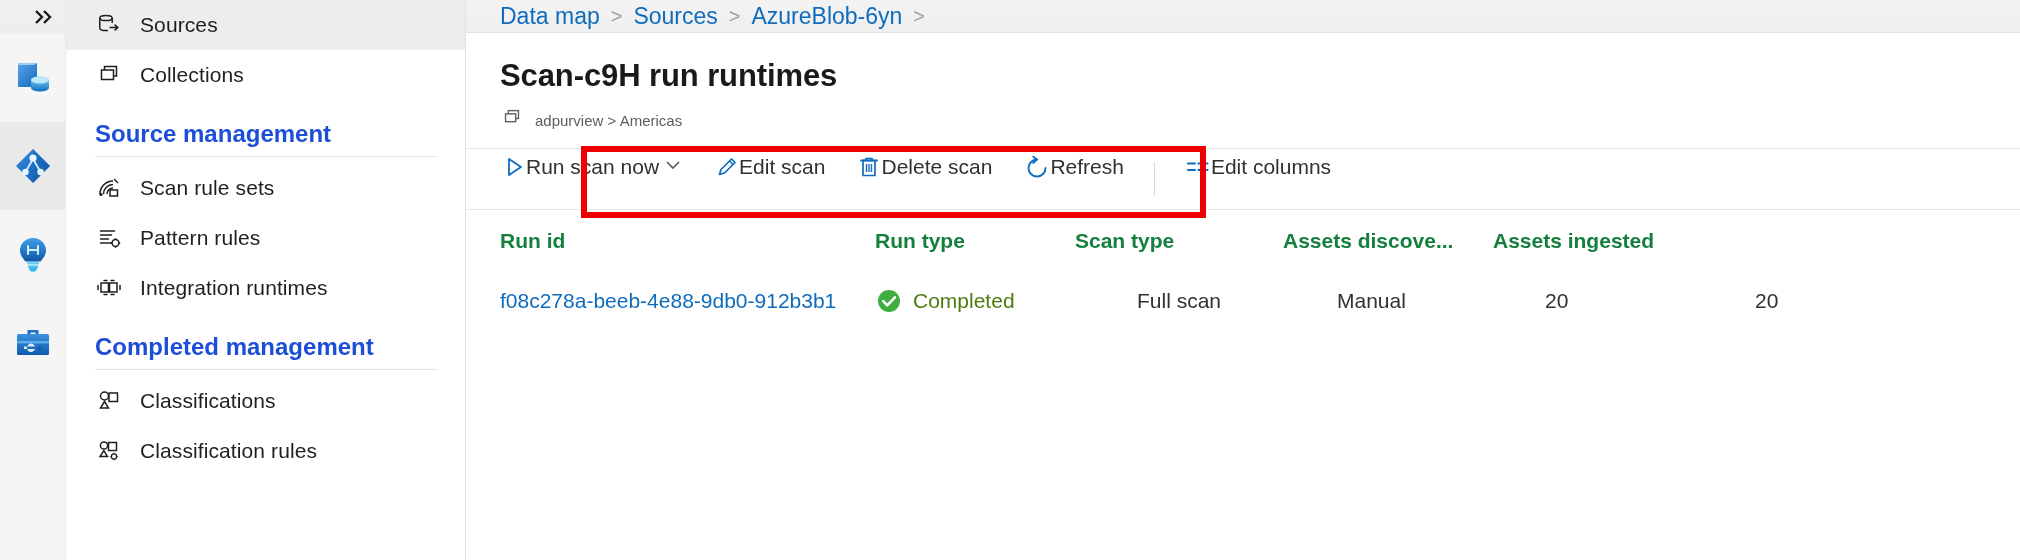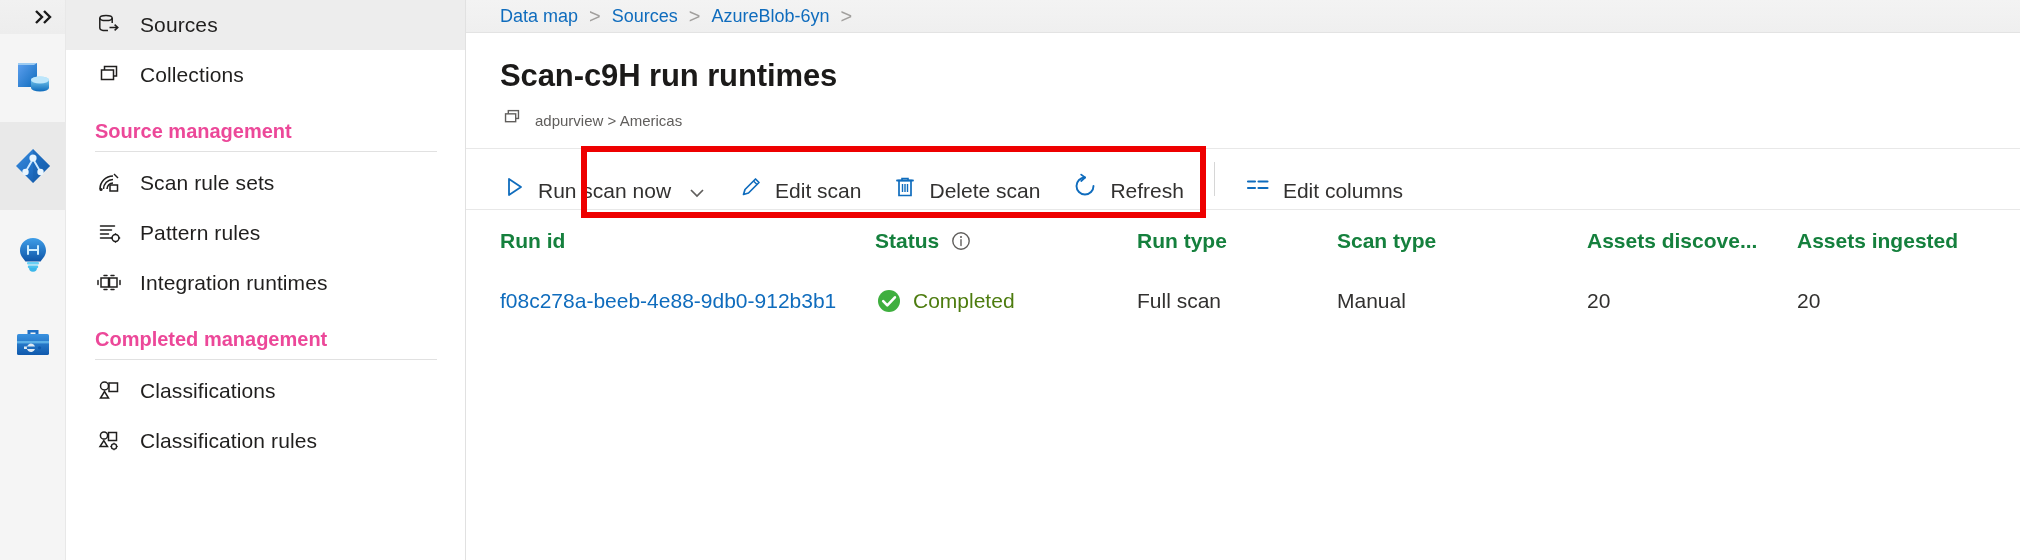--- a/index.html
+++ b/index.html
@@ -42,56 +42,56 @@
   }
   .nav-item {
     height: 50px; display: flex; align-items: center;
     padding-left: 29px; gap: 18px;
     cursor: pointer; color: #201f1e; font-size: 21px;
   }
   .nav-item.selected { background: #ededed; }
   .nav-icon { width: 27px; height: 27px; flex: 0 0 27px; display: flex; align-items: center; justify-content: center; }
   .nav-label { font-size: 21px; color: #201f1e; letter-spacing: 0.1px; }
   .nav-group {
-    font-size: 20px; font-weight: 700; color: #ec4899;
+    font-size: 24px; font-weight: 700; color: #1d4ed8;
     padding: 20px 0 8px 29px;
   }
   .nav-sep { height: 1px; background: #e1e1e1; margin: 0 28px 6px 29px; }
 
   
   .main { flex: 1 1 auto; height: 560px; position: relative; background: #fff; min-width: 0; }
 
   .crumb-bar {
     height: 33px; display: flex; align-items: center;
     padding-left: 34px; gap: 0px;
     background: linear-gradient(#f3f3f3, #efefef);
     border-bottom: 1px solid #e3e3e3;
   }
   .crumb {
-    font-size: 18px; color: #0f6cbd; cursor: pointer; white-space: nowrap;
+    font-size: 23px; color: #0f6cbd; cursor: pointer; white-space: nowrap;
   }
   .crumb-sep { font-size: 20px; color: #a19f9d; padding: 0 11px; }
 
   .page-head { padding: 26px 0 0 34px; }
   .page-title {
     font-size: 31px; font-weight: 600; color: #1b1a19; letter-spacing: -0.1px;
     line-height: 1.1;
   }
   .page-sub { display: flex; align-items: center; gap: 11px; margin-top: 13px; }
   .page-sub-text { font-size: 15px; color: #605e5c; }
 
   
   .toolbar-wrap { position: relative; margin-top: 14px; }
   .toolbar {
     height: 62px; display: flex; align-items: center;
     border-top: 1px solid #e8e8e8; border-bottom: 1px solid #e8e8e8;
     padding-left: 20px;
   }
   .tb-btn {
-    display: flex; align-items: flex-end; gap: 12px; height: 48px;
+    display: flex; align-items: flex-start; height: 48px;
     padding: 0 16px; cursor: pointer; background: none; border: none;
     font-family: inherit;
   }
   .tb-label { font-size: 21px; color: #323130; white-space: nowrap; }
   .tb-caret { margin-left: 4px; display: flex; align-items: center; cursor: pointer; }
   .tb-divider { width: 1px; height: 34px; background: #d6d6d6; margin: 0 14px; }
 
   .highlight-box {
     position: absolute;
     left: 115px; top: -2px; width: 625px; height: 72px;
@@ -105,21 +105,21 @@
   .t-row {
     display: flex; align-items: center; height: 58px;
   }
   .t-head { height: 62px; }
   .t-head .cell { font-size: 21px; font-weight: 600; color: #15803d; }
   .cell { font-size: 21px; color: #323130; white-space: nowrap; overflow: hidden; }
   .c-runid   { width: 375px; flex: 0 0 375px; }
   .c-status  { width: 262px; flex: 0 0 262px; display: flex; align-items: center; gap: 10px; }
   .c-runtype { width: 200px; flex: 0 0 200px; }
   .c-scantype{ width: 208px; flex: 0 0 208px; }
-  .c-disc    { width: 210px; flex: 0 0 210px; margin-left: 42px; }
+  .c-disc    { width: 210px; flex: 0 0 210px; }
   .c-ing     { width: 230px; flex: 0 0 230px; }
   .runid-link {
     color: #0f6cbd; font-size: 21px; cursor: pointer;
     display: block; width: 360px; overflow: hidden; white-space: nowrap;
   }
   .status-head { display: flex; align-items: center; gap: 11px; }
   .info-i { cursor: pointer; display: flex; align-items: center; }
   .ok-badge { width: 28px; height: 28px; flex: 0 0 28px; }
   .status-text { font-size: 21px; color: #4d7c0f; }
 </style>
@@ -400,30 +400,20 @@
           <span class="tb-label">Edit columns</span>
         </div>
 
       </div>
     </div>
 
     <div class="table">
 
       <div class="t-row t-head">
         <div class="cell c-runid">Run id</div>
-        <div class="cell c-status status-head">
-          <span>Status</span>
-          <span class="info-i">
-            <svg width="22" height="22" viewBox="0 0 22 22">
-              <circle cx="11" cy="11" r="8.2" fill="none" stroke="#605e5c" stroke-width="1.4"></circle>
-              <circle cx="11" cy="7" r="1.05" fill="#605e5c"></circle>
-              <path d="M11 9.8 v5.8" stroke="#605e5c" stroke-width="1.4" stroke-linecap="round"></path>
-            </svg>
-          </span>
-        </div>
         <div class="cell c-runtype">Run type</div>
         <div class="cell c-scantype">Scan type</div>
         <div class="cell c-disc">Assets discove...</div>
         <div class="cell c-ing">Assets ingested</div>
       </div>
 
       <div class="t-row">
         <div class="cell c-runid">
           <span class="runid-link">f08c278a-beeb-4e88-9db0-912b3b1</span>
         </div>

